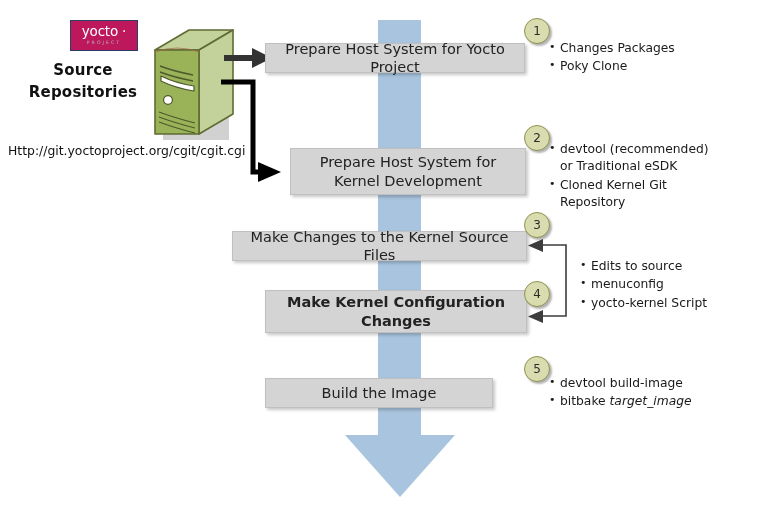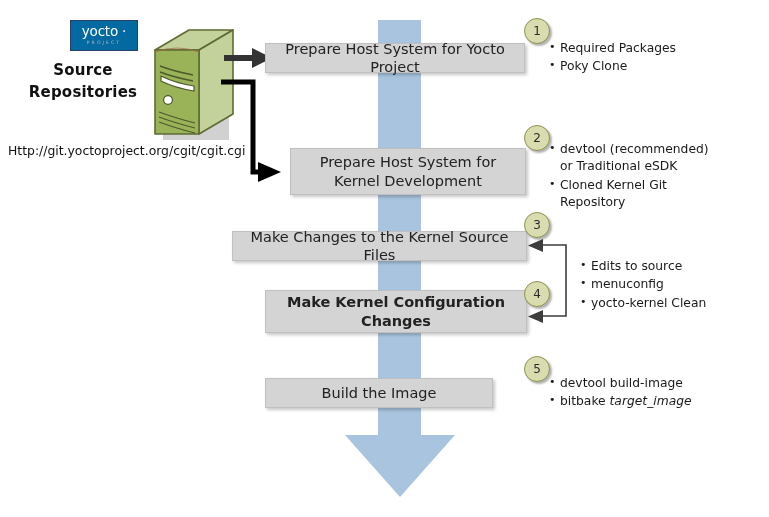--- a/index.html
+++ b/index.html
@@ -117,21 +117,21 @@
     white-space: nowrap;
   }
 
   
   .logo {
     position: absolute;
     left: 70px;
     top: 20px;
     width: 68px;
     height: 31px;
-    background: #0369a1;
+    background: #be185d;
     border: 1px solid #2b3f6b;
     display: flex;
     flex-direction: column;
     align-items: center;
     justify-content: center;
     box-sizing: border-box;
   }
   .logo-main {
     color: #ffffff;
     font-size: 13.5px;
@@ -220,21 +220,21 @@
   </svg>
 
   <div class="pbox" style="left:265px; top:43px; width:260px; height:30px;">
     <span>Prepare Host System for Yocto Project</span>
   </div>
   <div class="step-badge" style="left:524px; top:18px;">
     <span>1</span>
   </div>
   <div class="bullets" style="left:549px; top:40px; width:205px;">
     <ul>
-      <li>Required Packages</li>
+      <li>Changes Packages</li>
       <li>Poky Clone</li>
     </ul>
   </div>
 
   <div class="pbox" style="left:290px; top:148px; width:236px; height:47px;">
     <span>Prepare Host System for Kernel Development</span>
   </div>
   <div class="step-badge" style="left:524px; top:125px;">
     <span>2</span>
   </div>
@@ -256,21 +256,21 @@
     <span>Make Kernel Configuration Changes</span>
   </div>
   <div class="step-badge" style="left:524px; top:281px;">
     <span>4</span>
   </div>
 
   <div class="bullets" style="left:580px; top:258px; width:165px;">
     <ul>
       <li>Edits to source</li>
       <li>menuconfig</li>
-      <li>yocto-kernel Clean</li>
+      <li>yocto-kernel Script</li>
     </ul>
   </div>
 
   <div class="pbox" style="left:265px; top:378px; width:228px; height:30px;">
     <span>Build the Image</span>
   </div>
   <div class="step-badge" style="left:524px; top:356px;">
     <span>5</span>
   </div>
   <div class="bullets" style="left:549px; top:375px; width:190px;">

